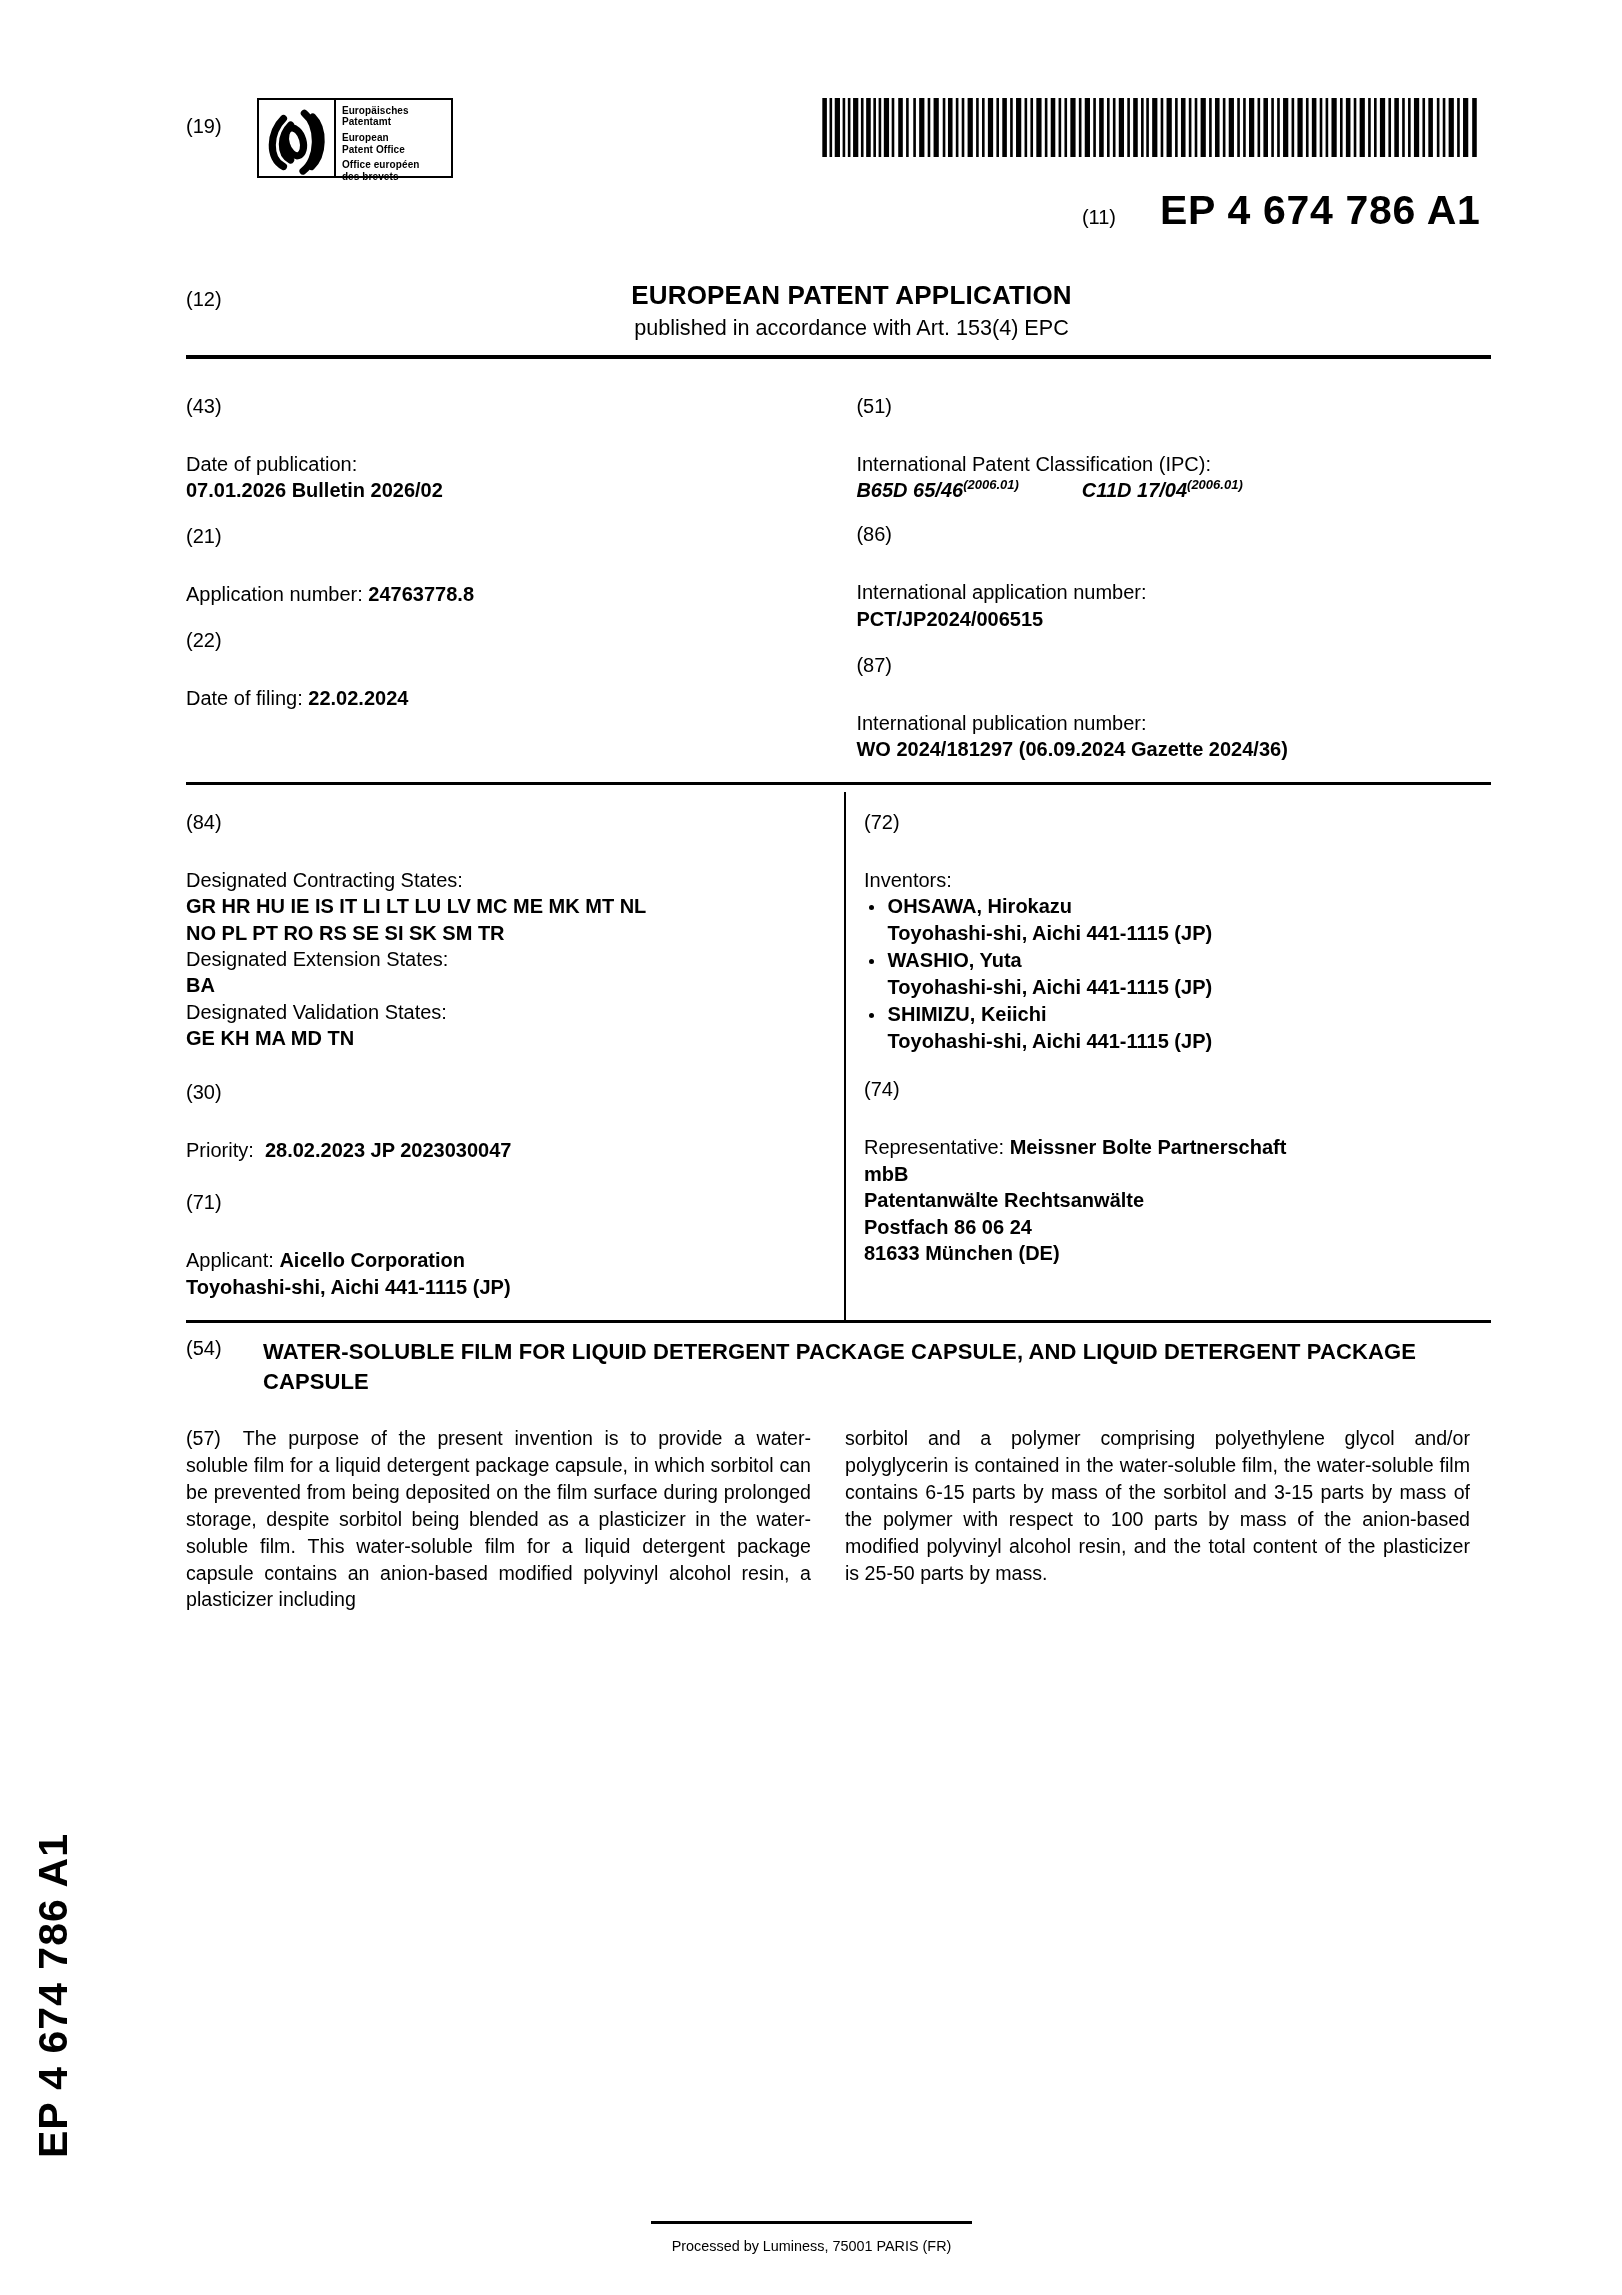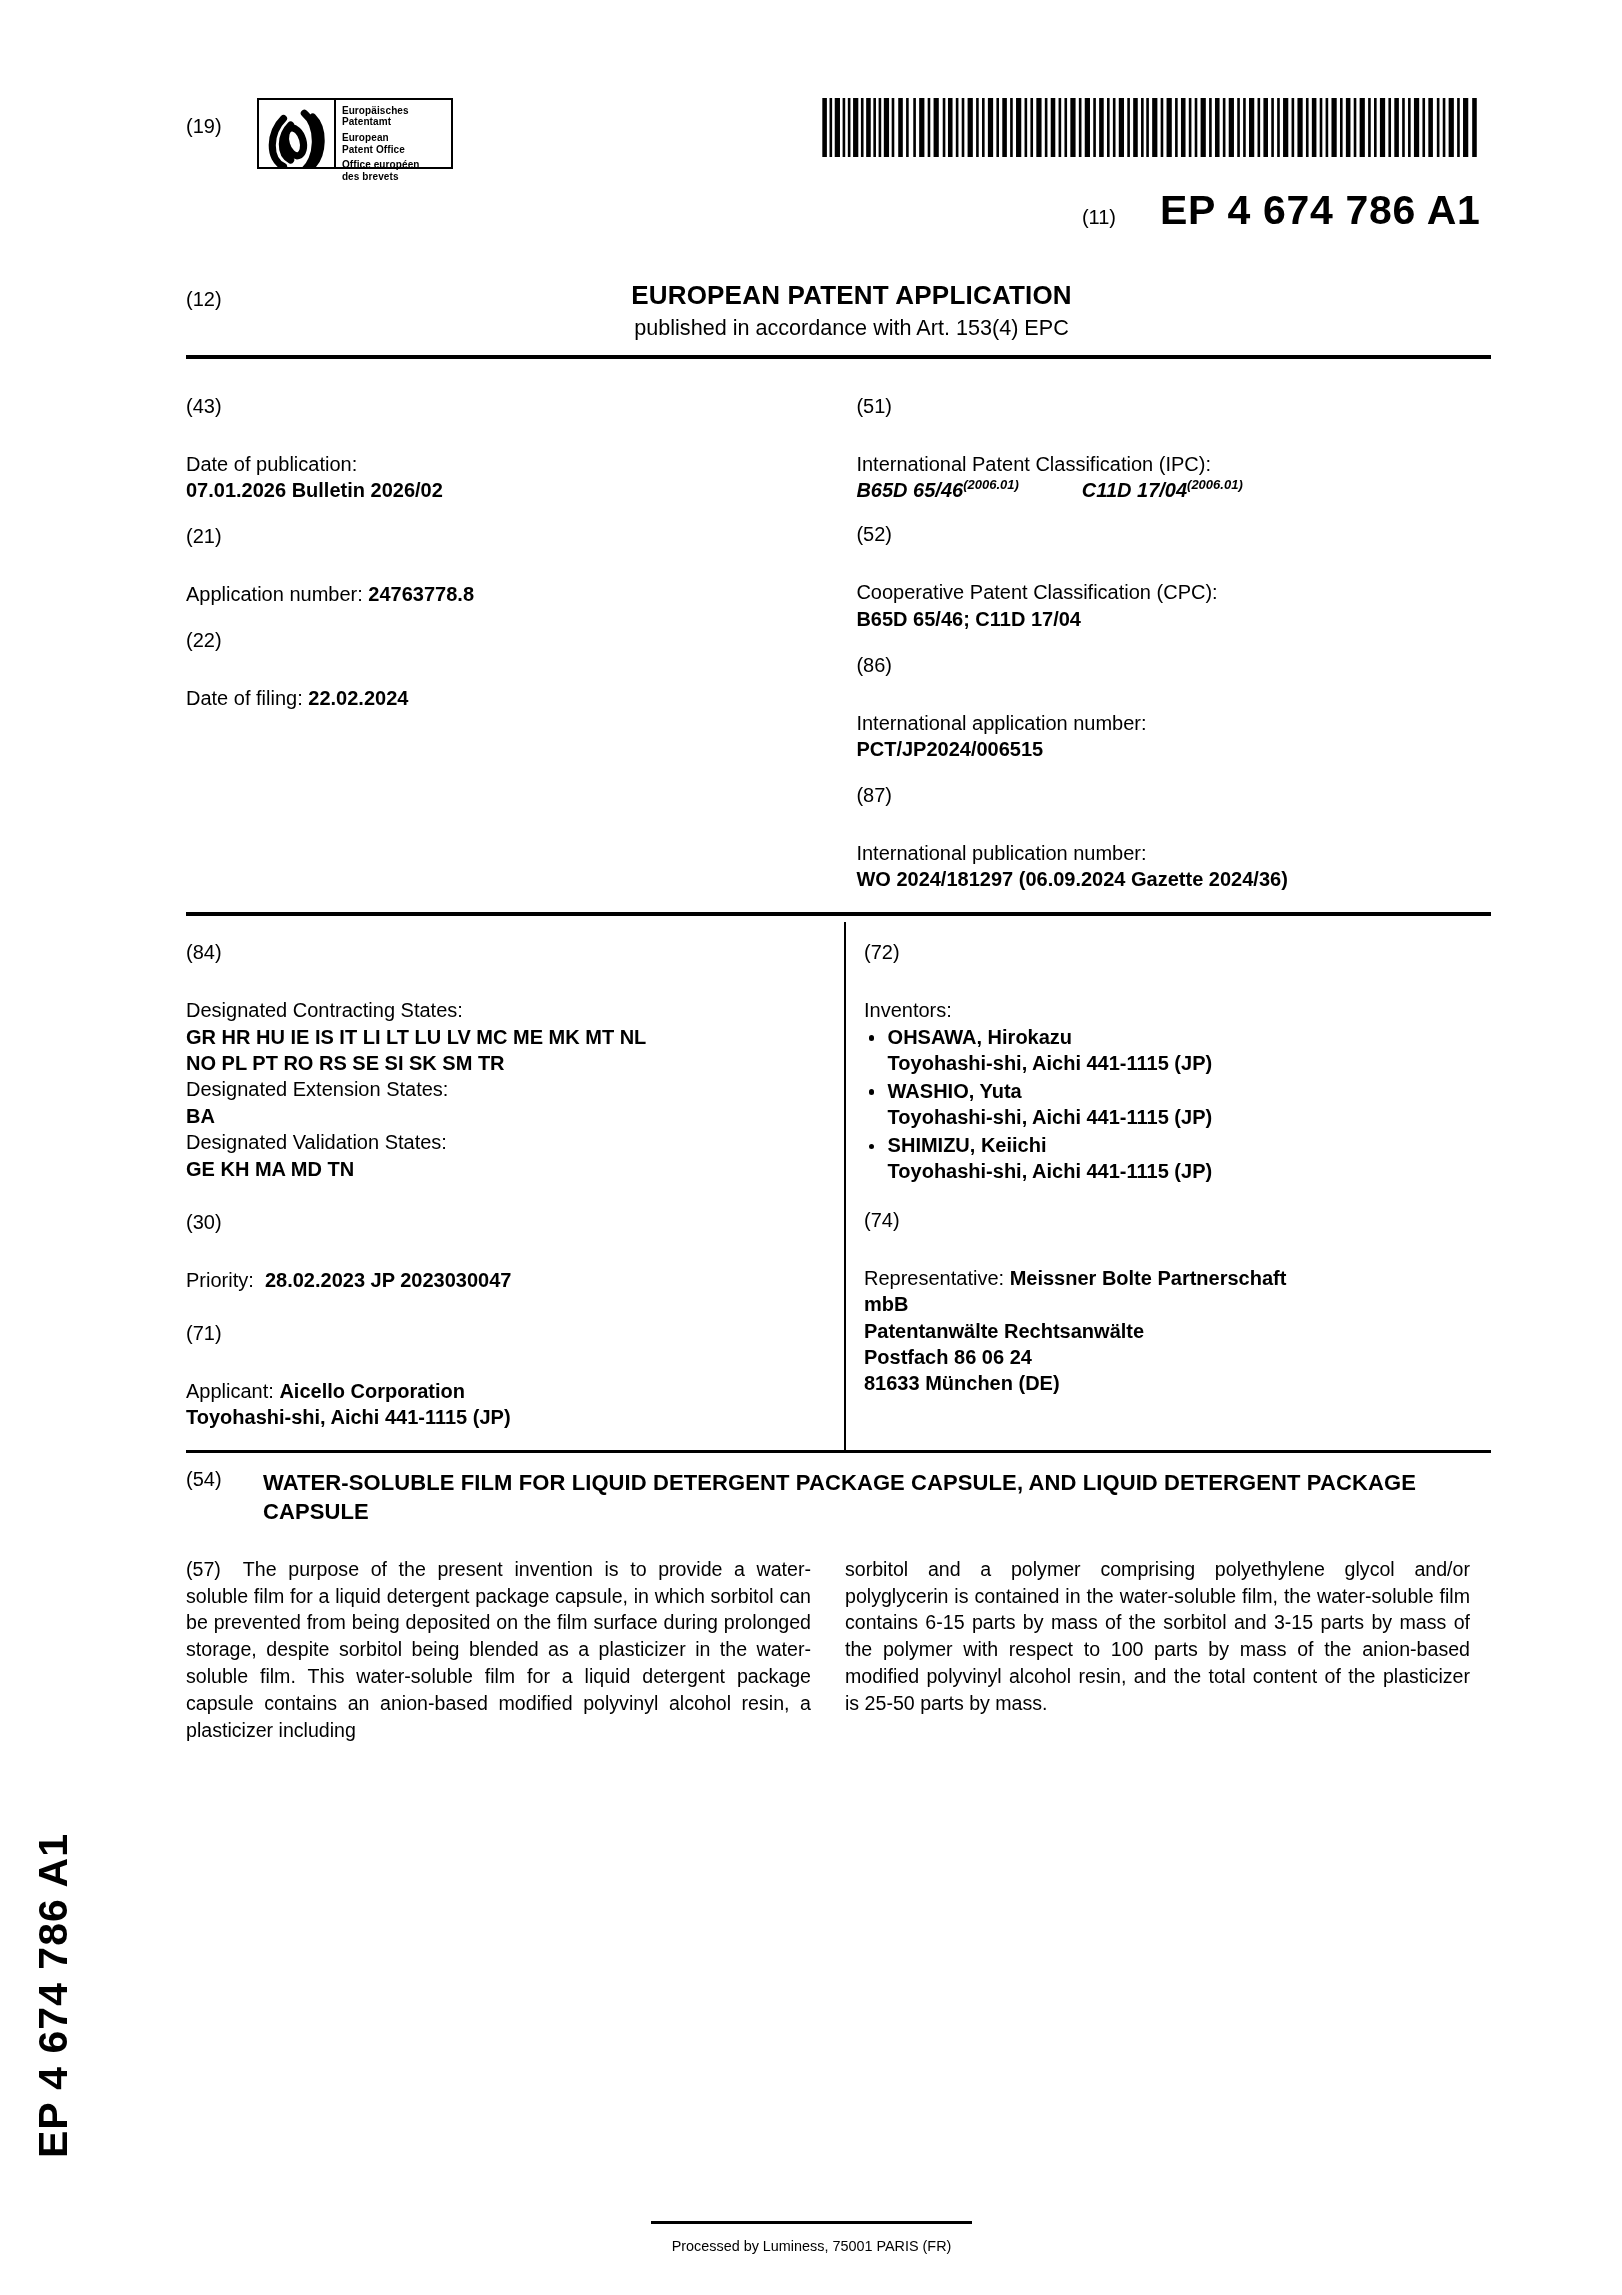--- a/index.html
+++ b/index.html
@@ -67,21 +67,21 @@
     position: absolute;
     left: 0;
     top: 17px;
     font-size: 20px;
   }
   .epo-logo {
     position: absolute;
     left: 71px;
     top: 0px;
     width: 196px;
-    height: 71px;
+    height: 80px;
     border: 2.6px solid #000;
     display: flex;
     background: #fff;
     box-sizing: border-box;
   }
   .epo-logo-mark {
     width: 75px;
     flex: 0 0 75px;
     border-right: 2px solid #000;
     position: relative;
@@ -518,27 +518,20 @@
           <div class="code">(51)</div>
           <div class="body">
             <div class="lbl">International Patent Classification (IPC):</div>
             <div class="ipc-line">
               <span class="ipc-item"><span>B65D 65/46</span><sup>(2006.01)</sup></span>
               <span class="ipc-item"><span>C11D 17/04</span><sup>(2006.01)</sup></span>
             </div>
           </div>
         </div>
 
-        <div class="fld row">
-          <div class="code">(52)</div>
-          <div class="body">
-            <div class="lbl">Cooperative Patent Classification (CPC):</div>
-            <div class="val">B65D 65/46; C11D 17/04</div>
-          </div>
-        </div>
 
         <div class="fld row">
           <div class="code">(86)</div>
           <div class="body">
             <div class="lbl">International application number:</div>
             <div class="val">PCT/JP2024/006515</div>
           </div>
         </div>
 
         <div class="fld row">

